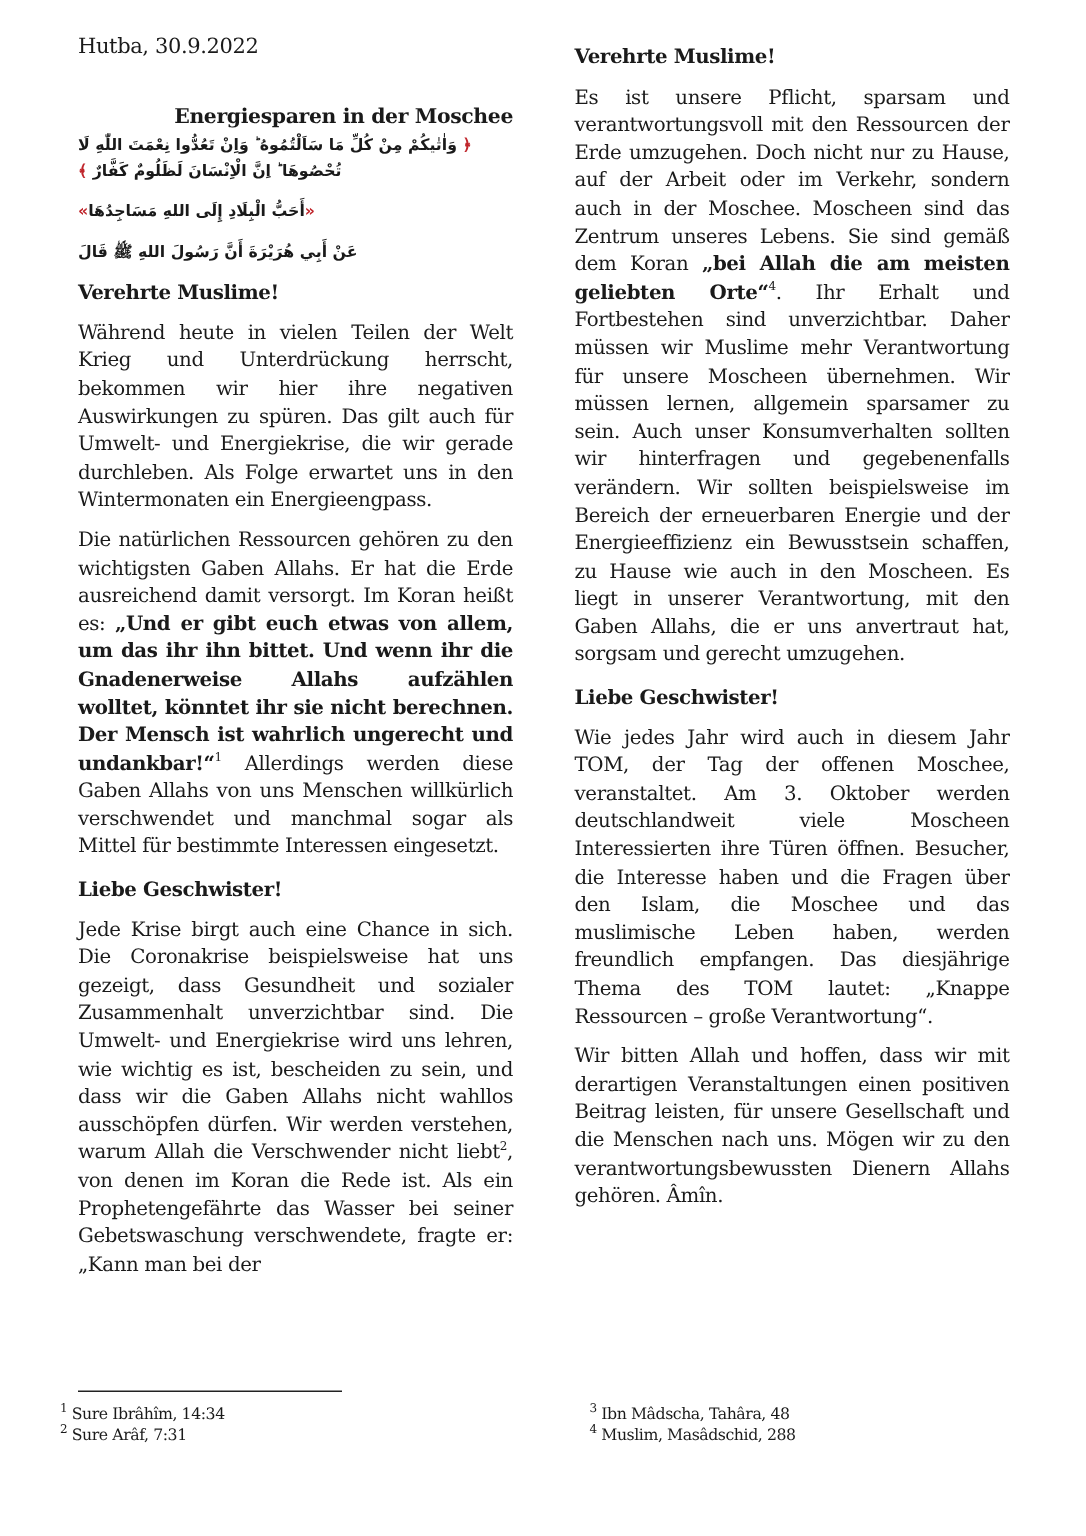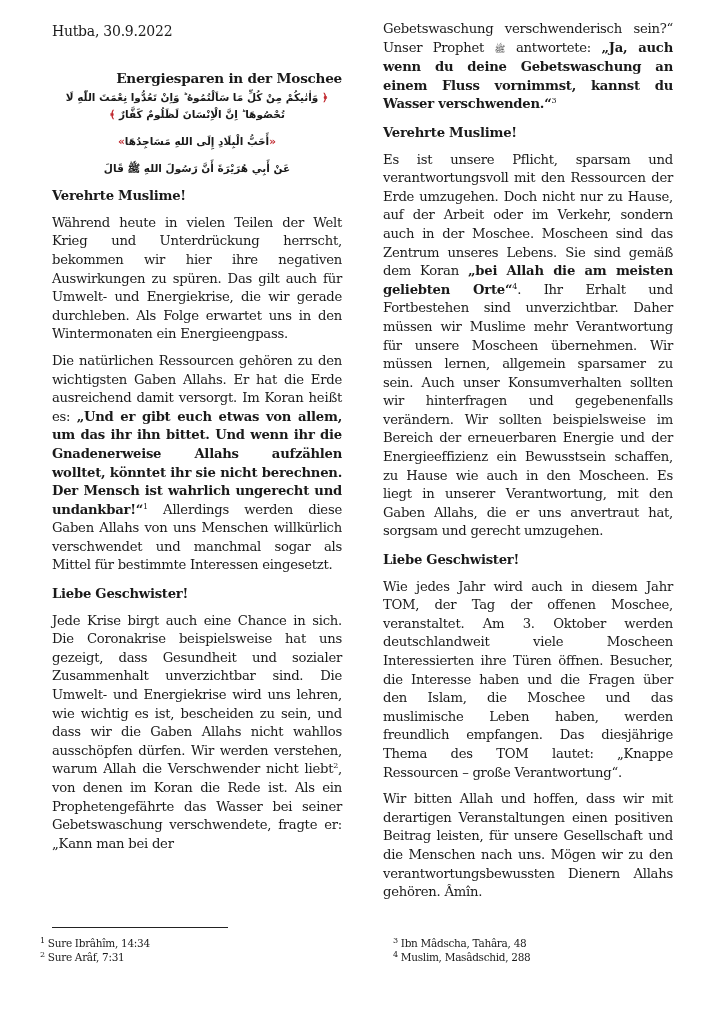--- a/index.html
+++ b/index.html
@@ -13,21 +13,21 @@
       font-size: 13.2px; line-height: 18.6px;
       letter-spacing: -0.25px;
     }
     .col-left { left: 52px; width: 290px; top: 22px; }
     .col-right { left: 383px; width: 290px; top: 20px; }
     p { margin: 0 0 8px 0; text-align: justify; }
     .head-date { font-size: 14px; margin-bottom: 28px; text-align: left; }
     .head-title { font-weight: bold; font-size: 13.6px; margin-bottom: 2px; text-align: right; }
     .arabic {
       font-family: "DejaVu Sans", sans-serif; font-weight: bold;
-      direction: rtl; text-align: center; font-size: 10.5px; line-height: 17px;
+      direction: rtl; text-align: left; font-size: 10.5px; line-height: 17px;
       margin: 0 0 10px 0; letter-spacing: 0;
     }
     .arabic .bracket { color: #c0262c; }
     .salutation { font-weight: bold; margin: 10px 0 8px 0; text-align: left; }
     b { font-weight: bold; }
     sup { font-size: 8px; line-height: 0; vertical-align: super; }
     .sallallah { font-family: "DejaVu Sans", sans-serif; font-size: 9px; }
     .fn-rule {
       position: absolute; left: 52px; top: 927px; width: 176px; height: 1px;
       background: #222;
@@ -59,21 +59,20 @@
 
   <p class="salutation">Verehrte Muslime!</p>
   <p>Während heute in vielen Teilen der Welt Krieg und Unterdrückung herrscht, bekommen wir hier ihre negativen Auswirkungen zu spüren. Das gilt auch für Umwelt- und Energiekrise, die wir gerade durchleben. Als Folge erwartet uns in den Wintermonaten ein Energieengpass.</p>
   <p><span>Die natürlichen Ressourcen gehören zu den wichtigsten Gaben Allahs. Er hat die Erde ausreichend damit versorgt. Im Koran heißt es: </span><b>„Und er gibt euch etwas von allem, um das ihr ihn bittet. Und wenn ihr die Gnadenerweise Allahs aufzählen wolltet, könntet ihr sie nicht berechnen. Der Mensch ist wahrlich ungerecht und undankbar!“</b><sup>1</sup><span> Allerdings werden diese Gaben Allahs von uns Menschen willkürlich verschwendet und manchmal sogar als Mittel für bestimmte Interessen eingesetzt.</span></p>
 
   <p class="salutation">Liebe Geschwister!</p>
   <p><span>Jede Krise birgt auch eine Chance in sich. Die Coronakrise beispielsweise hat uns gezeigt, dass Gesundheit und sozialer Zusammenhalt unverzichtbar sind. Die Umwelt- und Energiekrise wird uns lehren, wie wichtig es ist, bescheiden zu sein, und dass wir die Gaben Allahs nicht wahllos ausschöpfen dürfen. Wir werden verstehen, warum Allah die Verschwender nicht liebt</span><sup>2</sup><span>, von denen im Koran die Rede ist. Als ein Prophetengefährte das Wasser bei seiner Gebetswaschung verschwendete, fragte er: „Kann man bei der</span></p>
 </div>
 
 <div class="col col-right">
-  <p><span>Gebetswaschung verschwenderisch sein?“ Unser Prophet </span><span class="sallallah">ﷺ</span><span> antwortete: </span><b>„Ja, auch wenn du deine Gebetswaschung an einem Fluss vornimmst, kannst du Wasser verschwenden.“</b><sup>3</sup></p>
 
   <p class="salutation">Verehrte Muslime!</p>
   <p><span>Es ist unsere Pflicht, sparsam und verantwortungsvoll mit den Ressourcen der Erde umzugehen. Doch nicht nur zu Hause, auf der Arbeit oder im Verkehr, sondern auch in der Moschee. Moscheen sind das Zentrum unseres Lebens. Sie sind gemäß dem Koran </span><b>„bei Allah die am meisten geliebten Orte“</b><sup>4</sup><span>. Ihr Erhalt und Fortbestehen sind unverzichtbar. Daher müssen wir Muslime mehr Verantwortung für unsere Moscheen übernehmen. Wir müssen lernen, allgemein sparsamer zu sein. Auch unser Konsumverhalten sollten wir hinterfragen und gegebenenfalls verändern. Wir sollten beispielsweise im Bereich der erneuerbaren Energie und der Energieeffizienz ein Bewusstsein schaffen, zu Hause wie auch in den Moscheen. Es liegt in unserer Verantwortung, mit den Gaben Allahs, die er uns anvertraut hat, sorgsam und gerecht umzugehen.</span></p>
 
   <p class="salutation">Liebe Geschwister!</p>
   <p>Wie jedes Jahr wird auch in diesem Jahr TOM, der Tag der offenen Moschee, veranstaltet. Am 3. Oktober werden deutschlandweit viele Moscheen Interessierten ihre Türen öffnen. Besucher, die Interesse haben und die Fragen über den Islam, die Moschee und das muslimische Leben haben, werden freundlich empfangen. Das diesjährige Thema des TOM lautet: „Knappe Ressourcen – große Verantwortung“.</p>
   <p>Wir bitten Allah und hoffen, dass wir mit derartigen Veranstaltungen einen positiven Beitrag leisten, für unsere Gesellschaft und die Menschen nach uns. Mögen wir zu den verantwortungsbewussten Dienern Allahs gehören. Âmîn.</p>
 </div>
 
 <div class="fn-rule"></div>

